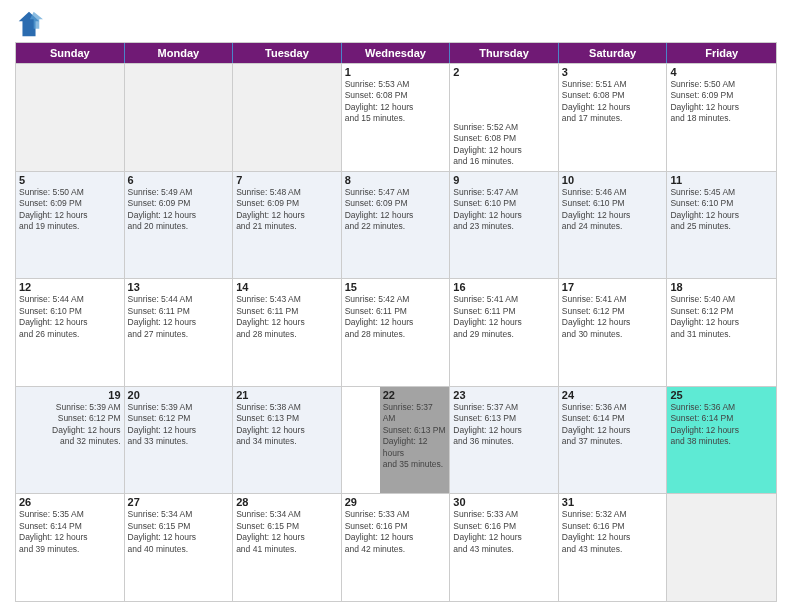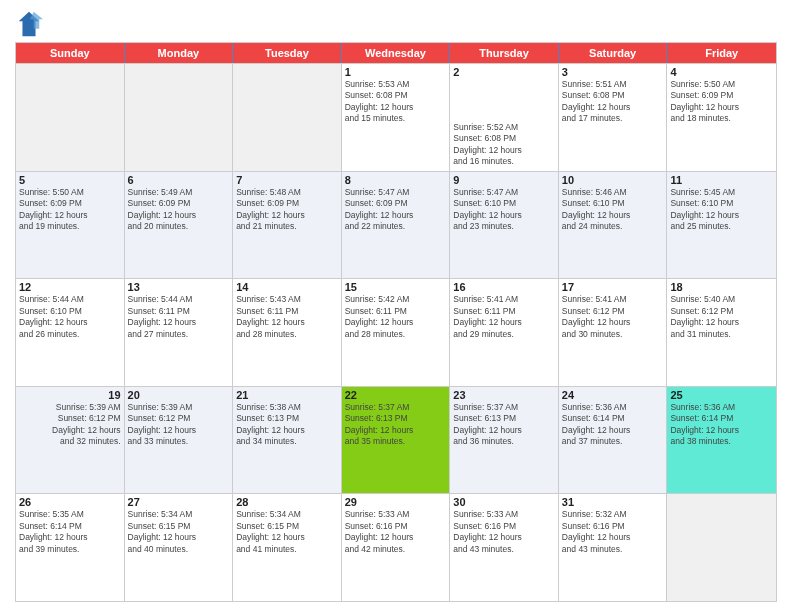--- a/index.html
+++ b/index.html
@@ -54,21 +54,21 @@
     }
     .calendar {
       flex: 1;
       display: flex;
       flex-direction: column;
       border: 1px solid #ccc;
     }
     .day-headers {
       display: grid;
       grid-template-columns: repeat(7, 1fr);
-      background: #ef4444;
+      background: #701a75;
     }
     .day-header {
       color: #fff;
       font-size: 11px;
       font-weight: bold;
       text-align: center;
       padding: 4px 2px;
       border-right: 1px solid #4a85c8;
     }
     .day-header:last-child { border-right: none; }
@@ -290,21 +290,21 @@
 Daylight: 12 hours
 and 33 minutes.</div>
           </div>
           <div class="day-cell" style="background: rgb(238, 242, 248);">
             <div class="day-num">21</div>
             <div class="day-info" style="white-space: pre-line;">Sunrise: 5:38 AM
 Sunset: 6:13 PM
 Daylight: 12 hours
 and 34 minutes.</div>
           </div>
-          <div class="day-cell" style="background: #84cc16;">
+          <div class="day-cell" style="background: #a3a3a3; margin-left: 38px;">
             <div class="day-num">22</div>
             <div class="day-info" style="white-space: pre-line;">Sunrise: 5:37 AM
 Sunset: 6:13 PM
 Daylight: 12 hours
 and 35 minutes.</div>
           </div>
           <div class="day-cell" style="background: rgb(238, 242, 248);">
             <div class="day-num">23</div>
             <div class="day-info" style="white-space: pre-line;">Sunrise: 5:37 AM
 Sunset: 6:13 PM

